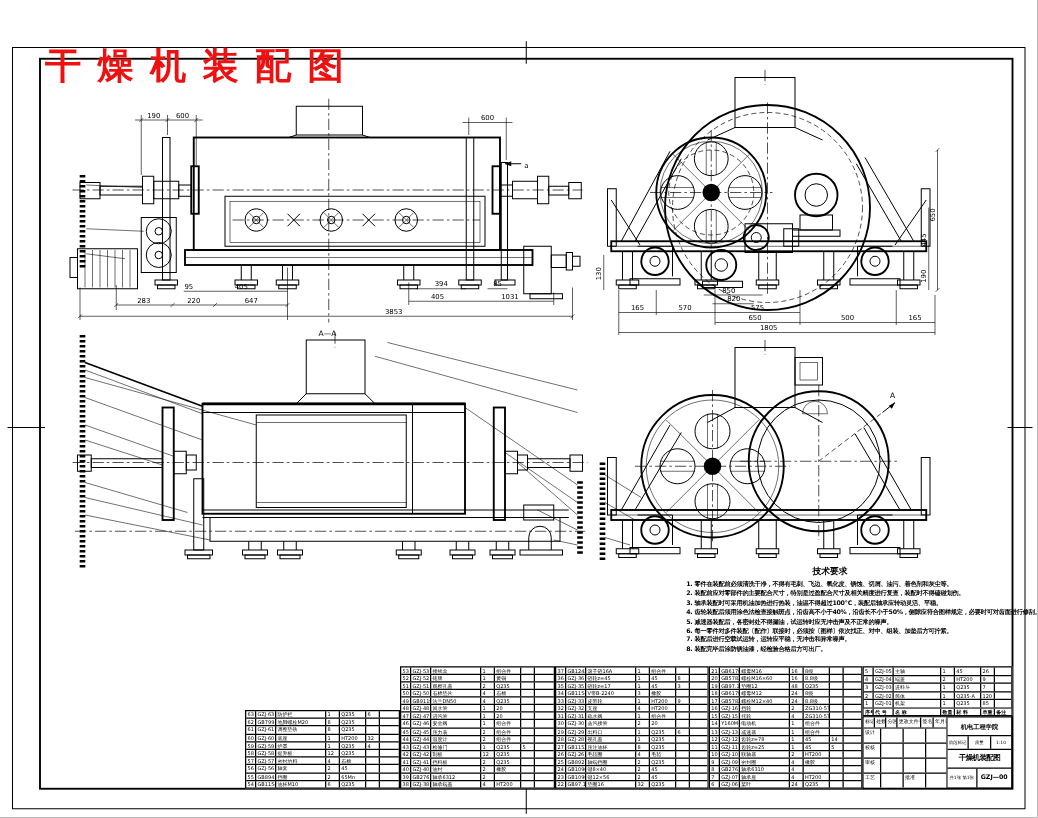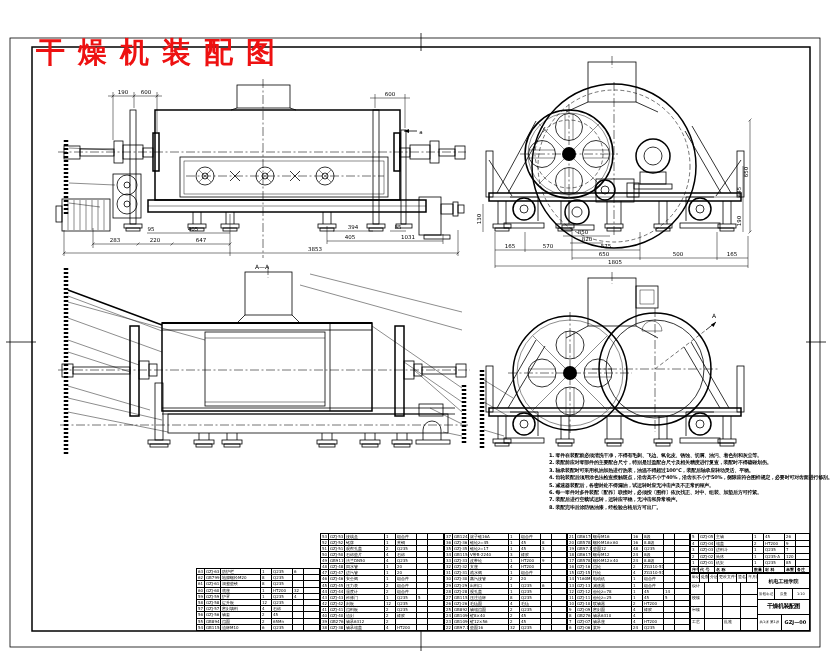--- a/index.html
+++ b/index.html
@@ -404,20 +404,21 @@
       <line x1="482" y1="370" x2="482" y2="448" class="ser"></line>
       <path d="M484,380 L513,398 M484,402 L508,416 M484,430 L504,436" class="thin"></path>
     </g>
     <text x="714" y="318" class="st">A</text>
   </g>
 </svg>
 
 <div id="main-title">干燥机装配图</div>
 
 <div id="tech">
+  <div class="th">技术要求</div>
   <div class="tl">1. 零件在装配前必须清洗干净，不得有毛刺、飞边、氧化皮、锈蚀、切屑、油污、着色剂和灰尘等。</div>
   <div class="tl">2. 装配前应对零部件的主要配合尺寸，特别是过盈配合尺寸及相关精度进行复查，装配时不得磕碰划伤。</div>
   <div class="tl">3. 轴承装配时可采用机油加热进行热装，油温不得超过100℃，装配后轴承应转动灵活、平稳。</div>
   <div class="tl">4. 齿轮装配后须用涂色法检查接触斑点，沿齿高不小于40%，沿齿长不小于50%，侧隙应符合图样规定，必要时可对齿面进行修刮。</div>
   <div class="tl">5. 减速器装配后，各密封处不得漏油，试运转时应无冲击声及不正常的噪声。</div>
   <div class="tl">6. 每一零件对多件装配〔配作〕联接时，必须按〔图样〕依次找正、对中、组装、加垫后方可拧紧。</div>
   <div class="tl">7. 装配后进行空载试运转，运转应平稳，无冲击和异常噪声。</div>
   <div class="tl">8. 装配完毕后涂防锈油漆，经检验合格后方可出厂。</div>
 </div>
 

